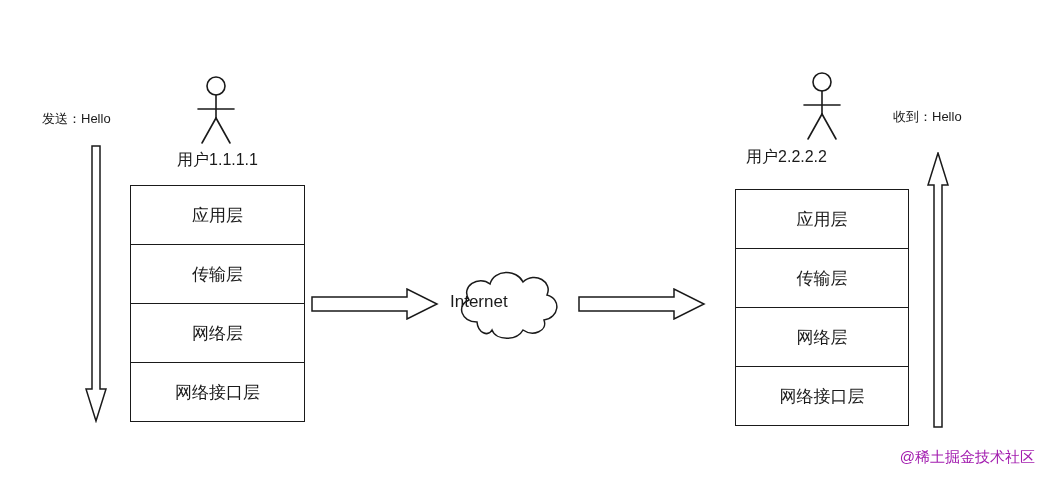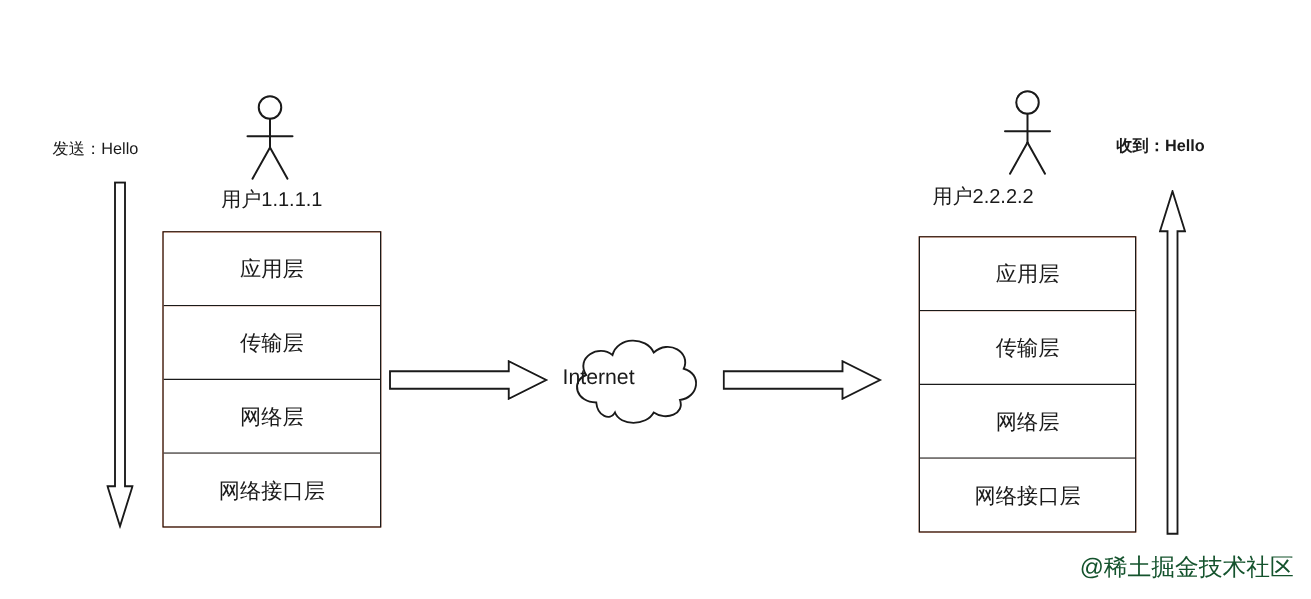--- a/index.html
+++ b/index.html
@@ -22,43 +22,43 @@
     white-space: nowrap;
   }
   .user-label {
     font-size: 16px;
     color: #1a1a1a;
     white-space: nowrap;
     text-align: center;
   }
   .stack {
     border: 1px solid #1a1a1a;
-    background: #c2410c;
+    background: #0c4a6e;
     display: flex;
     flex-direction: column;
   }
   .stack .layer-cell {
     flex: 1;
     display: flex;
     align-items: center;
     justify-content: center;
     font-size: 17px;
     color: #1a1a1a;
     border-bottom: 1px solid #1a1a1a;
     background: #ffffff;
   }
   .stack .layer-cell:last-child { border-bottom: none; }
   .internet-label {
     font-size: 17px;
     color: #1a1a1a;
     text-align: left;
   }
   .watermark {
-    font-size: 19px;
-    color: #14532d;
+    font-size: 15px;
+    color: #a21caf;
     white-space: nowrap;
   }
   svg { display: block; }
   .outline-shape {
     fill: #ffffff;
     stroke: #1a1a1a;
     stroke-width: 1.5;
     stroke-linejoin: miter;
   }
   .figure-stroke {
@@ -144,21 +144,21 @@
 
   <div class="abs user-label" style="left:714px; top:147px; width:145px;">用户2.2.2.2</div>
 
   <div class="abs stack" style="left:735px; top:189px; width:172px; height:235px;">
     <div class="layer-cell">应用层</div>
     <div class="layer-cell">传输层</div>
     <div class="layer-cell">网络层</div>
     <div class="layer-cell">网络接口层</div>
   </div>
 
-  <div class="abs msg-label" style="left:893px; top:108px;font-weight:bold;">收到：Hello</div>
+  <div class="abs msg-label" style="left:893px; top:108px;">收到：Hello</div>
 
   <div class="abs" style="left:927px; top:152px;">
     <svg width="22" height="276" viewBox="0 0 22 276">
       <path class="outline-shape" d="M11,1 L21,33 L15,33 L15,275 L7,275 L7,33 L1,33 Z"></path>
     </svg>
   </div>
 
   <div class="abs watermark" style="right:14px; bottom:12px;">@稀土掘金技术社区</div>
 
 </div>

